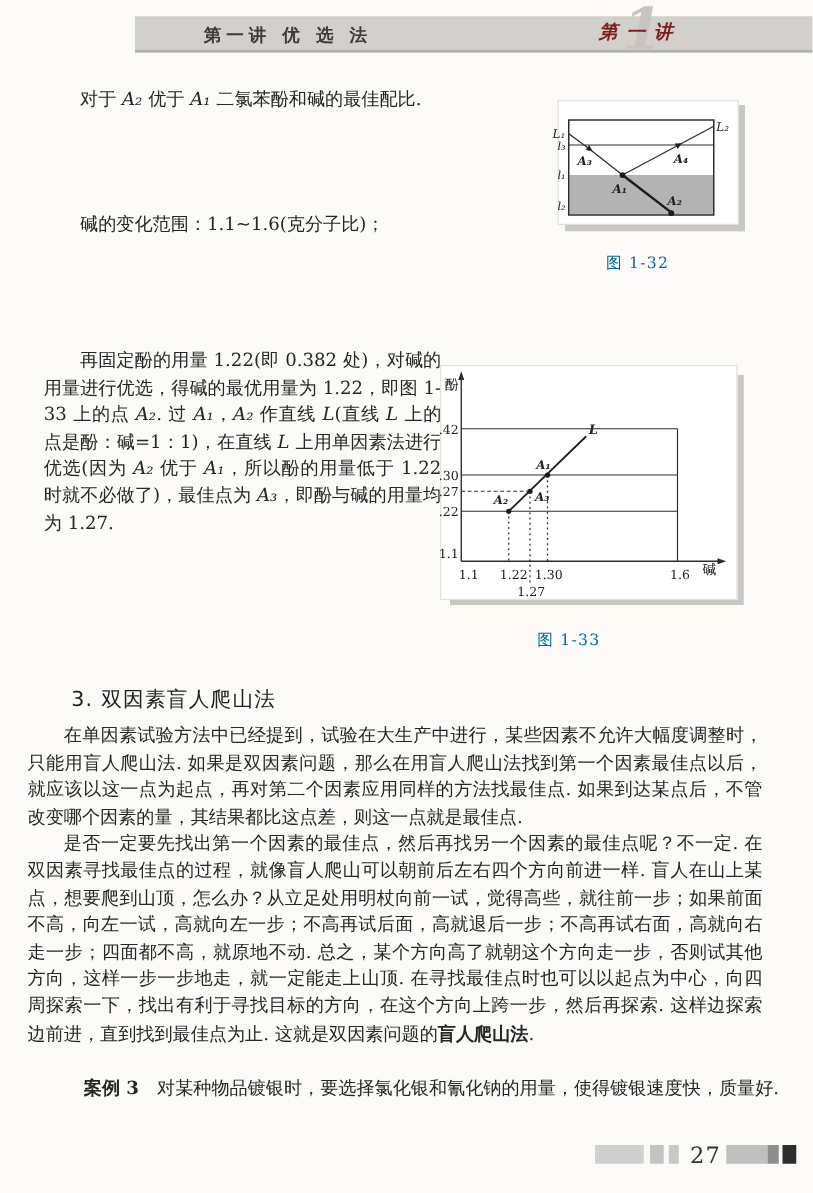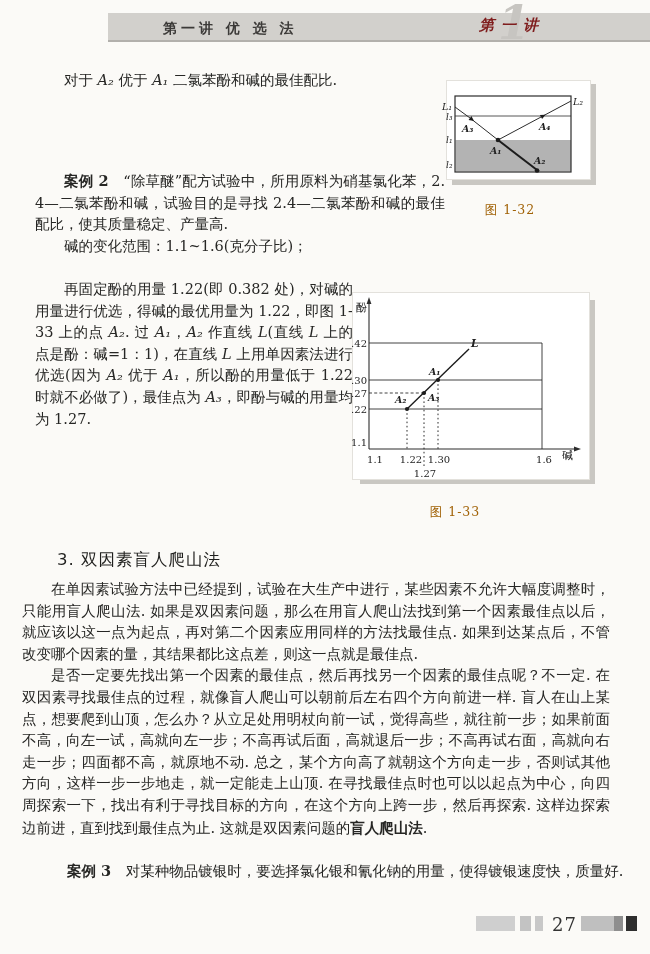--- a/index.html
+++ b/index.html
@@ -37,21 +37,21 @@
   .tblock p { margin:0; text-indent:2em; }
   .b { font-weight:bold; }
   .i { font-style:italic; }
   .section-heading {
     left:57px; top:549px;
     font-family:"DejaVu Sans","Liberation Sans",sans-serif;
     font-weight:normal; font-size:16.5px; color:#1f1f1d; letter-spacing:1px;
   }
 
   
-  .fig-caption { text-align:center; font-size:12.5px; color:#a16207; letter-spacing:1px; }
+  .fig-caption { text-align:center; font-size:12.5px; color:#0369a1; letter-spacing:1px; }
   .shadow-strip { background:#c9c7c2; }
   .fig-card { background:#ffffff; border:1px solid #e3e1dc; }
   svg text { font-family:"DejaVu Serif",serif; fill:#222; }
   svg .math { font-style:italic; }
   svg .tick { font-size:10px; }
   svg .cjk { font-size:11px; }
 
   
   .footer-mark { position:absolute; top:916px; height:15px; }
   .page-number { left:552px; top:914px; font-size:18px; color:#333; letter-spacing:1px; }
@@ -62,21 +62,20 @@
 <div class="abs header-band"></div>
 <div class="abs header-title">第一讲 优 选 法</div>
 <div class="abs corner-numeral">1</div>
 <div class="abs corner-text">第一讲</div>
 
 <div class="abs tblock" style="left:35px; top:70px; width:410px;">
   <p><span>对于 </span><span class="i">A₂</span><span> 优于 </span><span class="i">A₁</span><span> 二氯苯酚和碱的最佳配比.</span></p>
 </div>
 
 <div class="abs tblock" style="left:35px; top:170px; width:410px;">
-  <p><span class="b">案例 2</span><span>　“除草醚”配方试验中，所用原料为硝基氯化苯，2.4—二氯苯酚和碱，试验目的是寻找 2.4—二氯苯酚和碱的最佳配比，使其质量稳定、产量高.</span></p>
   <p><span>碱的变化范围：1.1~1.6(克分子比)；</span></p>
 </div>
 
 <div class="abs tblock" style="left:35px; top:279px; width:318px;">
   <p><span>再固定酚的用量 1.22(即 0.382 处)，对碱的用量进行优选，得碱的最优用量为 1.22，即图 1-33 上的点 </span><span class="i">A₂</span><span>. 过 </span><span class="i">A₁</span><span>，</span><span class="i">A₂</span><span> 作直线 </span><span class="i">L</span><span>(直线 </span><span class="i">L</span><span> 上的点是酚：碱=1：1)，在直线 </span><span class="i">L</span><span> 上用单因素法进行优选(因为 </span><span class="i">A₂</span><span> 优于 </span><span class="i">A₁</span><span>，所以酚的用量低于 1.22 时就不必做了)，最佳点为 </span><span class="i">A₃</span><span>，即酚与碱的用量均为 1.27.</span></p>
 </div>
 
 <div class="abs section-heading">3. 双因素盲人爬山法</div>
 
 <div class="abs tblock" style="left:22px; top:579px; width:588px;">

